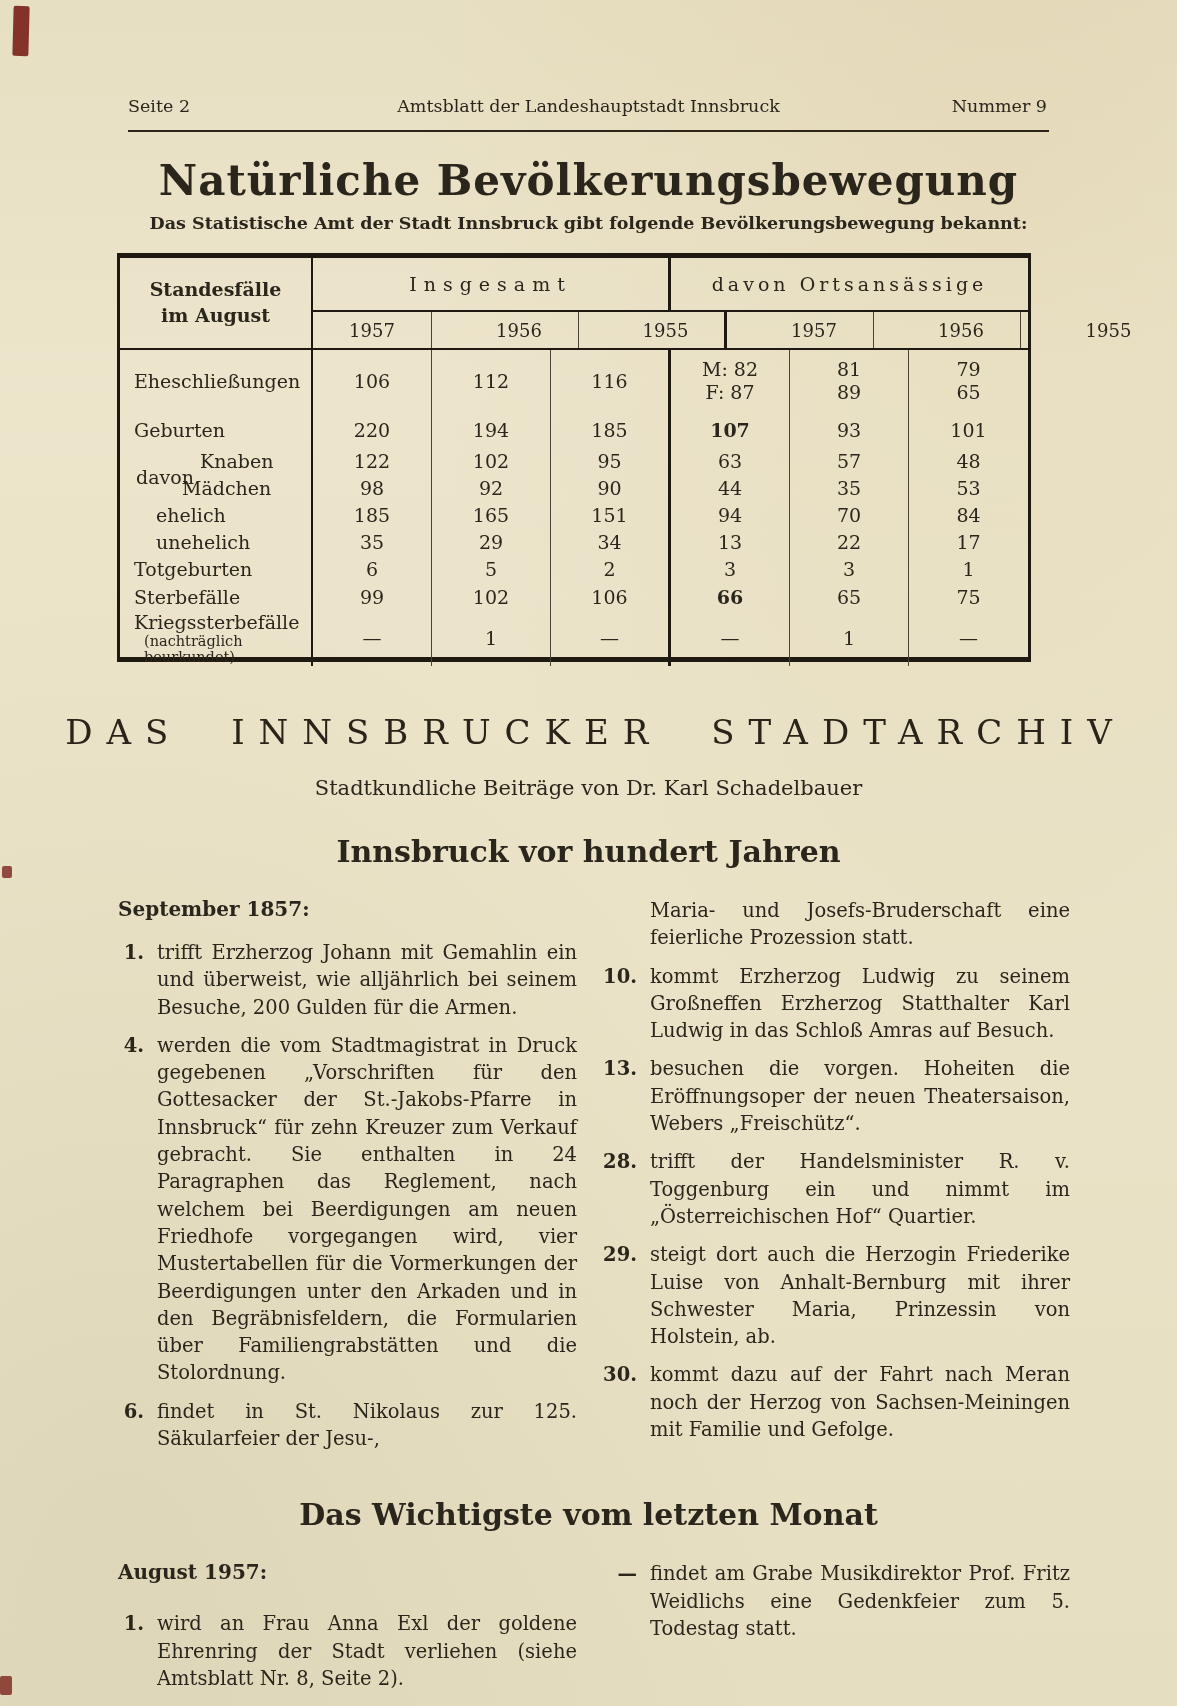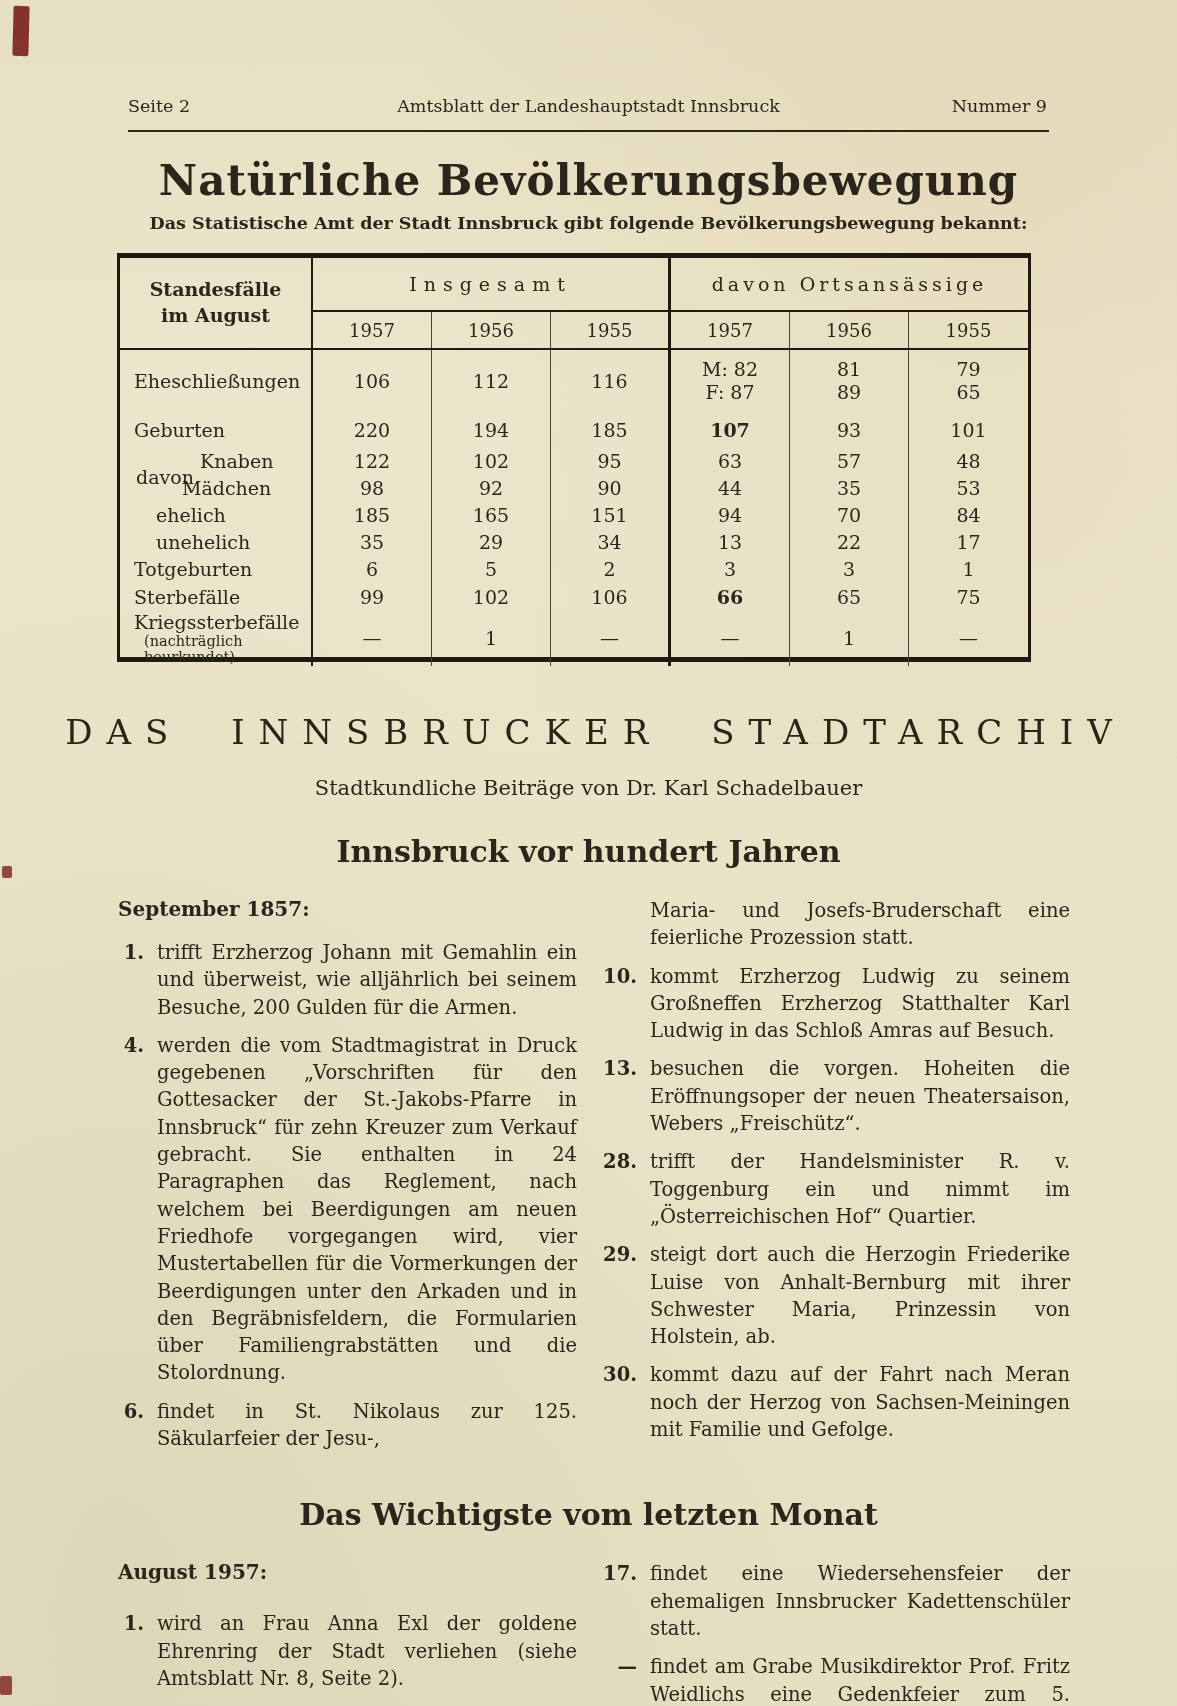--- a/index.html
+++ b/index.html
@@ -35,21 +35,21 @@
     background:rgba(255,255,255,0.03);
   }
   .thead { display:grid; grid-template-columns:193px 358px 357px; grid-template-rows:54px 36px; border-bottom:2px solid #1f1a11; }
   .th-label { grid-row:1/3; grid-column:1; border-right:2px solid #1f1a11;
               display:flex; flex-direction:column; justify-content:center; align-items:center;
               font-weight:700; font-size:19px; line-height:1.35; }
   .th-g1 { grid-row:1; grid-column:2; border-right:3px solid #1f1a11; border-bottom:2px solid #1f1a11;
            display:flex; align-items:center; justify-content:center; font-size:19px; letter-spacing:7px; }
   .th-g2 { grid-row:1; grid-column:3; border-bottom:2px solid #1f1a11;
            display:flex; align-items:center; justify-content:center; font-size:19px; letter-spacing:4px; }
-  .th-years { grid-row:2; grid-column:2/4; display:grid; grid-template-columns:119px 119px 120px 119px 119px 119px; }
+  .th-years { grid-row:2; grid-column:2/4; display:grid; grid-template-columns:119px 119px 120px 119px 119px 119px;gap:28px; }
   .th-years div { display:flex; align-items:center; justify-content:center; font-size:18px; }
   .vthin { border-right:1px solid #4a4232; }
   .vthick { border-right:3px solid #1f1a11; }
 
   .tbody { padding:0; }
   .trow { display:grid; grid-template-columns:193px 119px 119px 120px 119px 119px 119px; }
   .trow > div { display:flex; align-items:center; justify-content:center; font-size:19px; white-space:pre-line; text-align:center; line-height:1.2; }
   .trow .tl { justify-content:flex-start; padding-left:14px; border-right:2px solid #1f1a11; text-align:left; position:relative; }
   .h62 { height:62px; } .h36 { height:36px; } .h27 { height:27px; } .h28 { height:28px; } .h46 { height:46px; }
   .ind-a { padding-left:80px !important; }
@@ -268,24 +268,20 @@
         <span class="txt">wird an Frau Anna Exl der goldene Ehrenring der Stadt verliehen (siehe Amtsblatt Nr. 8, Seite 2).</span>
       </div>
       <div class="item">
         <span class="num">—</span>
         <span class="txt">vollendet Notar Hans Höpperger sein 80. Lebensjahr.</span>
       </div>
 
     </div>
     <div class="col">
       <div class="item">
-        <span class="num">17.</span>
-        <span class="txt">findet eine Wiedersehensfeier der ehemaligen Innsbrucker Kadettenschüler statt.</span>
-      </div>
-      <div class="item">
         <span class="num">—</span>
         <span class="txt">findet am Grabe Musikdirektor Prof. Fritz Weidlichs eine Gedenkfeier zum 5. Todestag statt.</span>
       </div>
 
     </div>
   </div>
 
 </div>
 
 </body></html>

